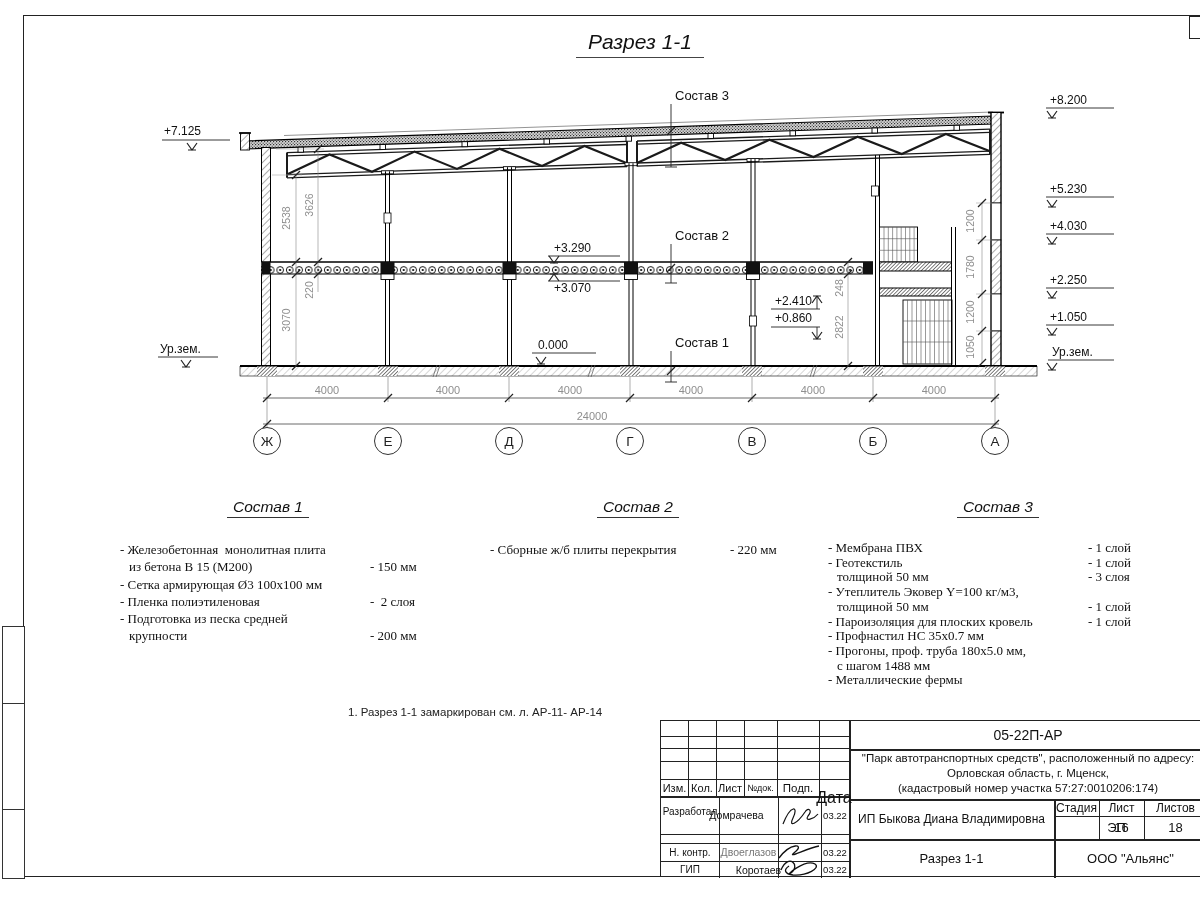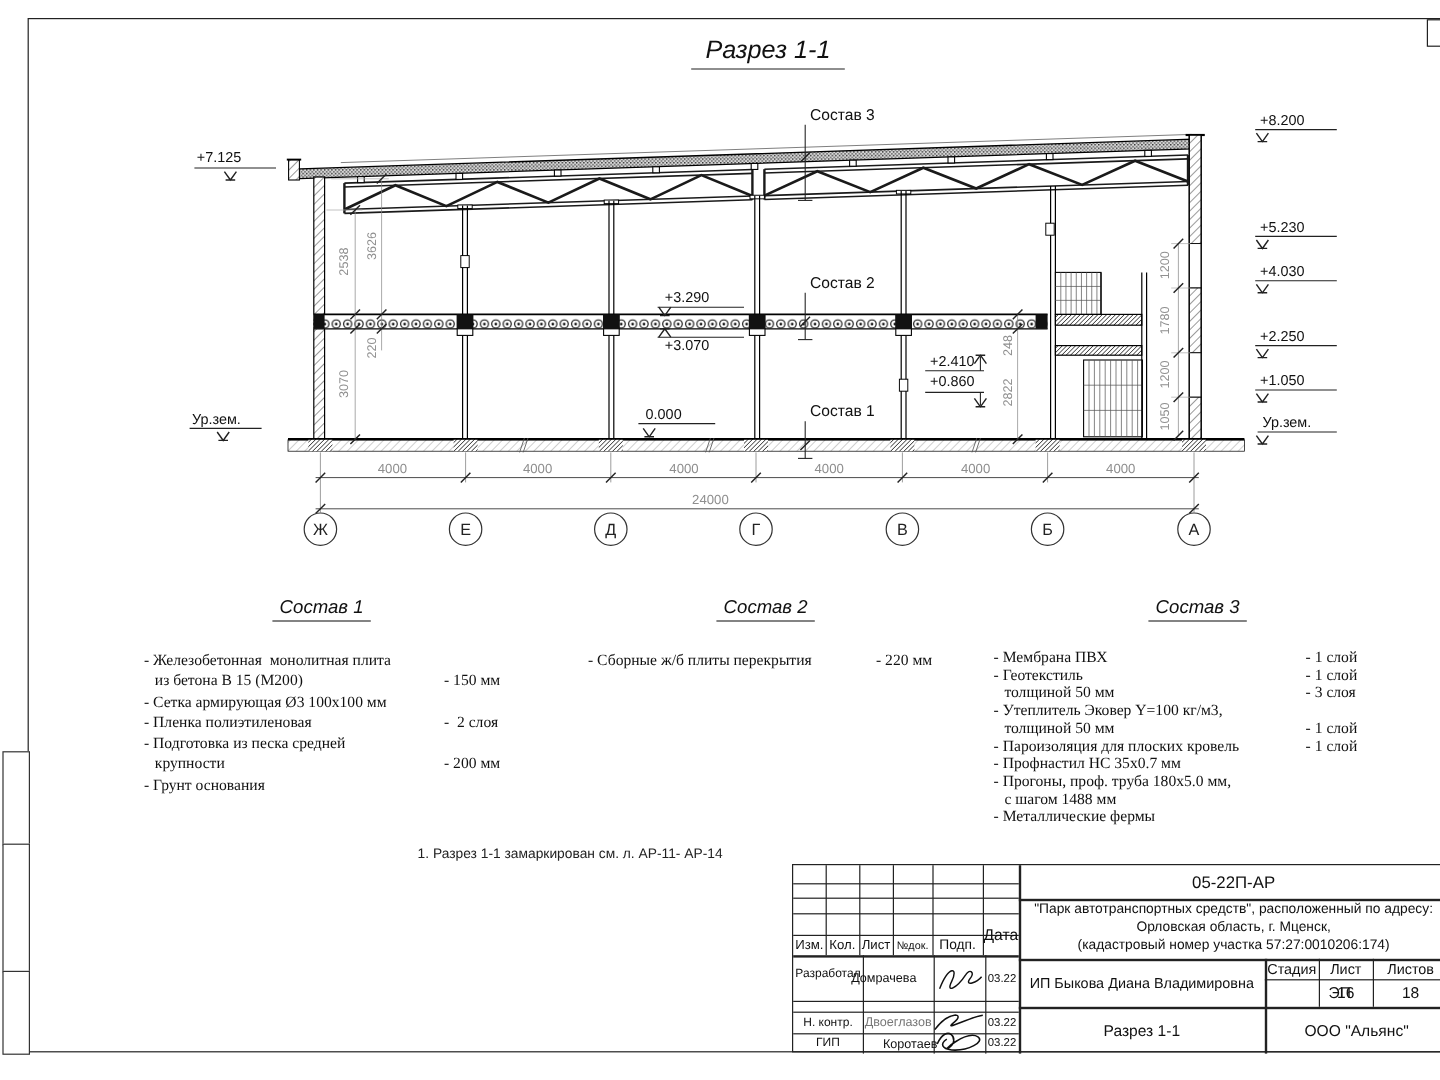--- a/index.html
+++ b/index.html
@@ -353,21 +353,20 @@
 
 <div class="abs comptitle" style="left:118px;top:498px;width:300px;">
   <span>Состав 1</span></div>
 <div class="abs complist" id="comp1" style="left:120px;top:541px;width:320px;">
   <div class="row"><span>- Железобетонная  монолитная плита</span></div>
   <div class="row indent"><span>из бетона В 15 (М200)</span><span class="v">- 150 мм</span></div>
   <div class="row"><span>- Сетка армирующая Ø3 100х100 мм</span></div>
   <div class="row"><span>- Пленка полиэтиленовая</span><span class="v">-  2 слоя</span></div>
   <div class="row"><span>- Подготовка из песка средней</span></div>
   <div class="row indent"><span>крупности</span><span class="v">- 200 мм</span></div>
-  <div class="row"><span>- Грунт основания</span></div>
 </div>
 
 <div class="abs comptitle" style="left:488px;top:498px;width:300px;">
   <span>Состав 2</span></div>
 <div class="abs complist" id="comp2" style="left:490px;top:541px;width:320px;">
   <div class="row"><span>- Сборные ж/б плиты перекрытия</span><span class="v">- 220 мм</span></div>
 </div>
 
 <div class="abs comptitle" style="left:838px;top:498px;width:320px;">
   <span>Состав 3</span></div>
@@ -412,21 +411,21 @@
   <div class="tbl" style="left:188px;top:28px;width:362px;height:1.5px;"></div>
   <div class="tbl" style="left:188px;top:78px;width:362px;height:1.5px;"></div>
   <div class="tbl" style="left:393px;top:95px;width:157px;height:1px;"></div>
   <div class="tbl" style="left:188px;top:118px;width:362px;height:1.5px;"></div>
 
   <div class="tbtext" style="left:0;top:58px;width:27px;height:17px;font-size:11px;">Изм.</div>
   <div class="tbtext" style="left:27px;top:58px;width:28px;height:17px;font-size:11px;">Кол.</div>
   <div class="tbtext" style="left:55px;top:58px;width:28px;height:17px;font-size:11px;">Лист</div>
   <div class="tbtext" style="left:83px;top:58px;width:33px;height:17px;font-size:9px;">№док.</div>
   <div class="tbtext" style="left:116px;top:58px;width:42px;height:17px;font-size:11.5px;">Подп.</div>
-  <div class="tbtext" style="left:158px;top:44px;width:30px;height:26px;font-size:13px;">Дата</div>
+  <div class="tbtext" style="left:158px;top:64px;width:30px;height:26px;font-size:16px;">Дата</div>
 
   <div class="tbtext" style="left:0;top:81px;width:58px;height:18px;font-size:10px;">Разработал</div>
   <div class="tbtext" style="left:46px;top:85px;width:59px;height:18px;font-size:10.5px;">Домрачева</div>
   <div class="tbtext" style="left:160px;top:87px;width:28px;height:14px;font-size:9.5px;">03.22</div>
   <div class="tbtext" style="left:0;top:122px;width:58px;height:18px;font-size:10px;">Н. контр.</div>
   <div class="tbtext" style="left:58px;top:122px;width:59px;height:18px;font-size:10.5px;color:#777;">Двоеглазов</div>
   <div class="tbtext" style="left:160px;top:124px;width:28px;height:14px;font-size:9.5px;">03.22</div>
   <div class="tbtext" style="left:0;top:140px;width:58px;height:17px;font-size:10px;">ГИП</div>
   <div class="tbtext" style="left:68px;top:140px;width:59px;height:17px;font-size:10.5px;">Коротаев</div>
   <div class="tbtext" style="left:160px;top:141px;width:28px;height:14px;font-size:9.5px;">03.22</div>

